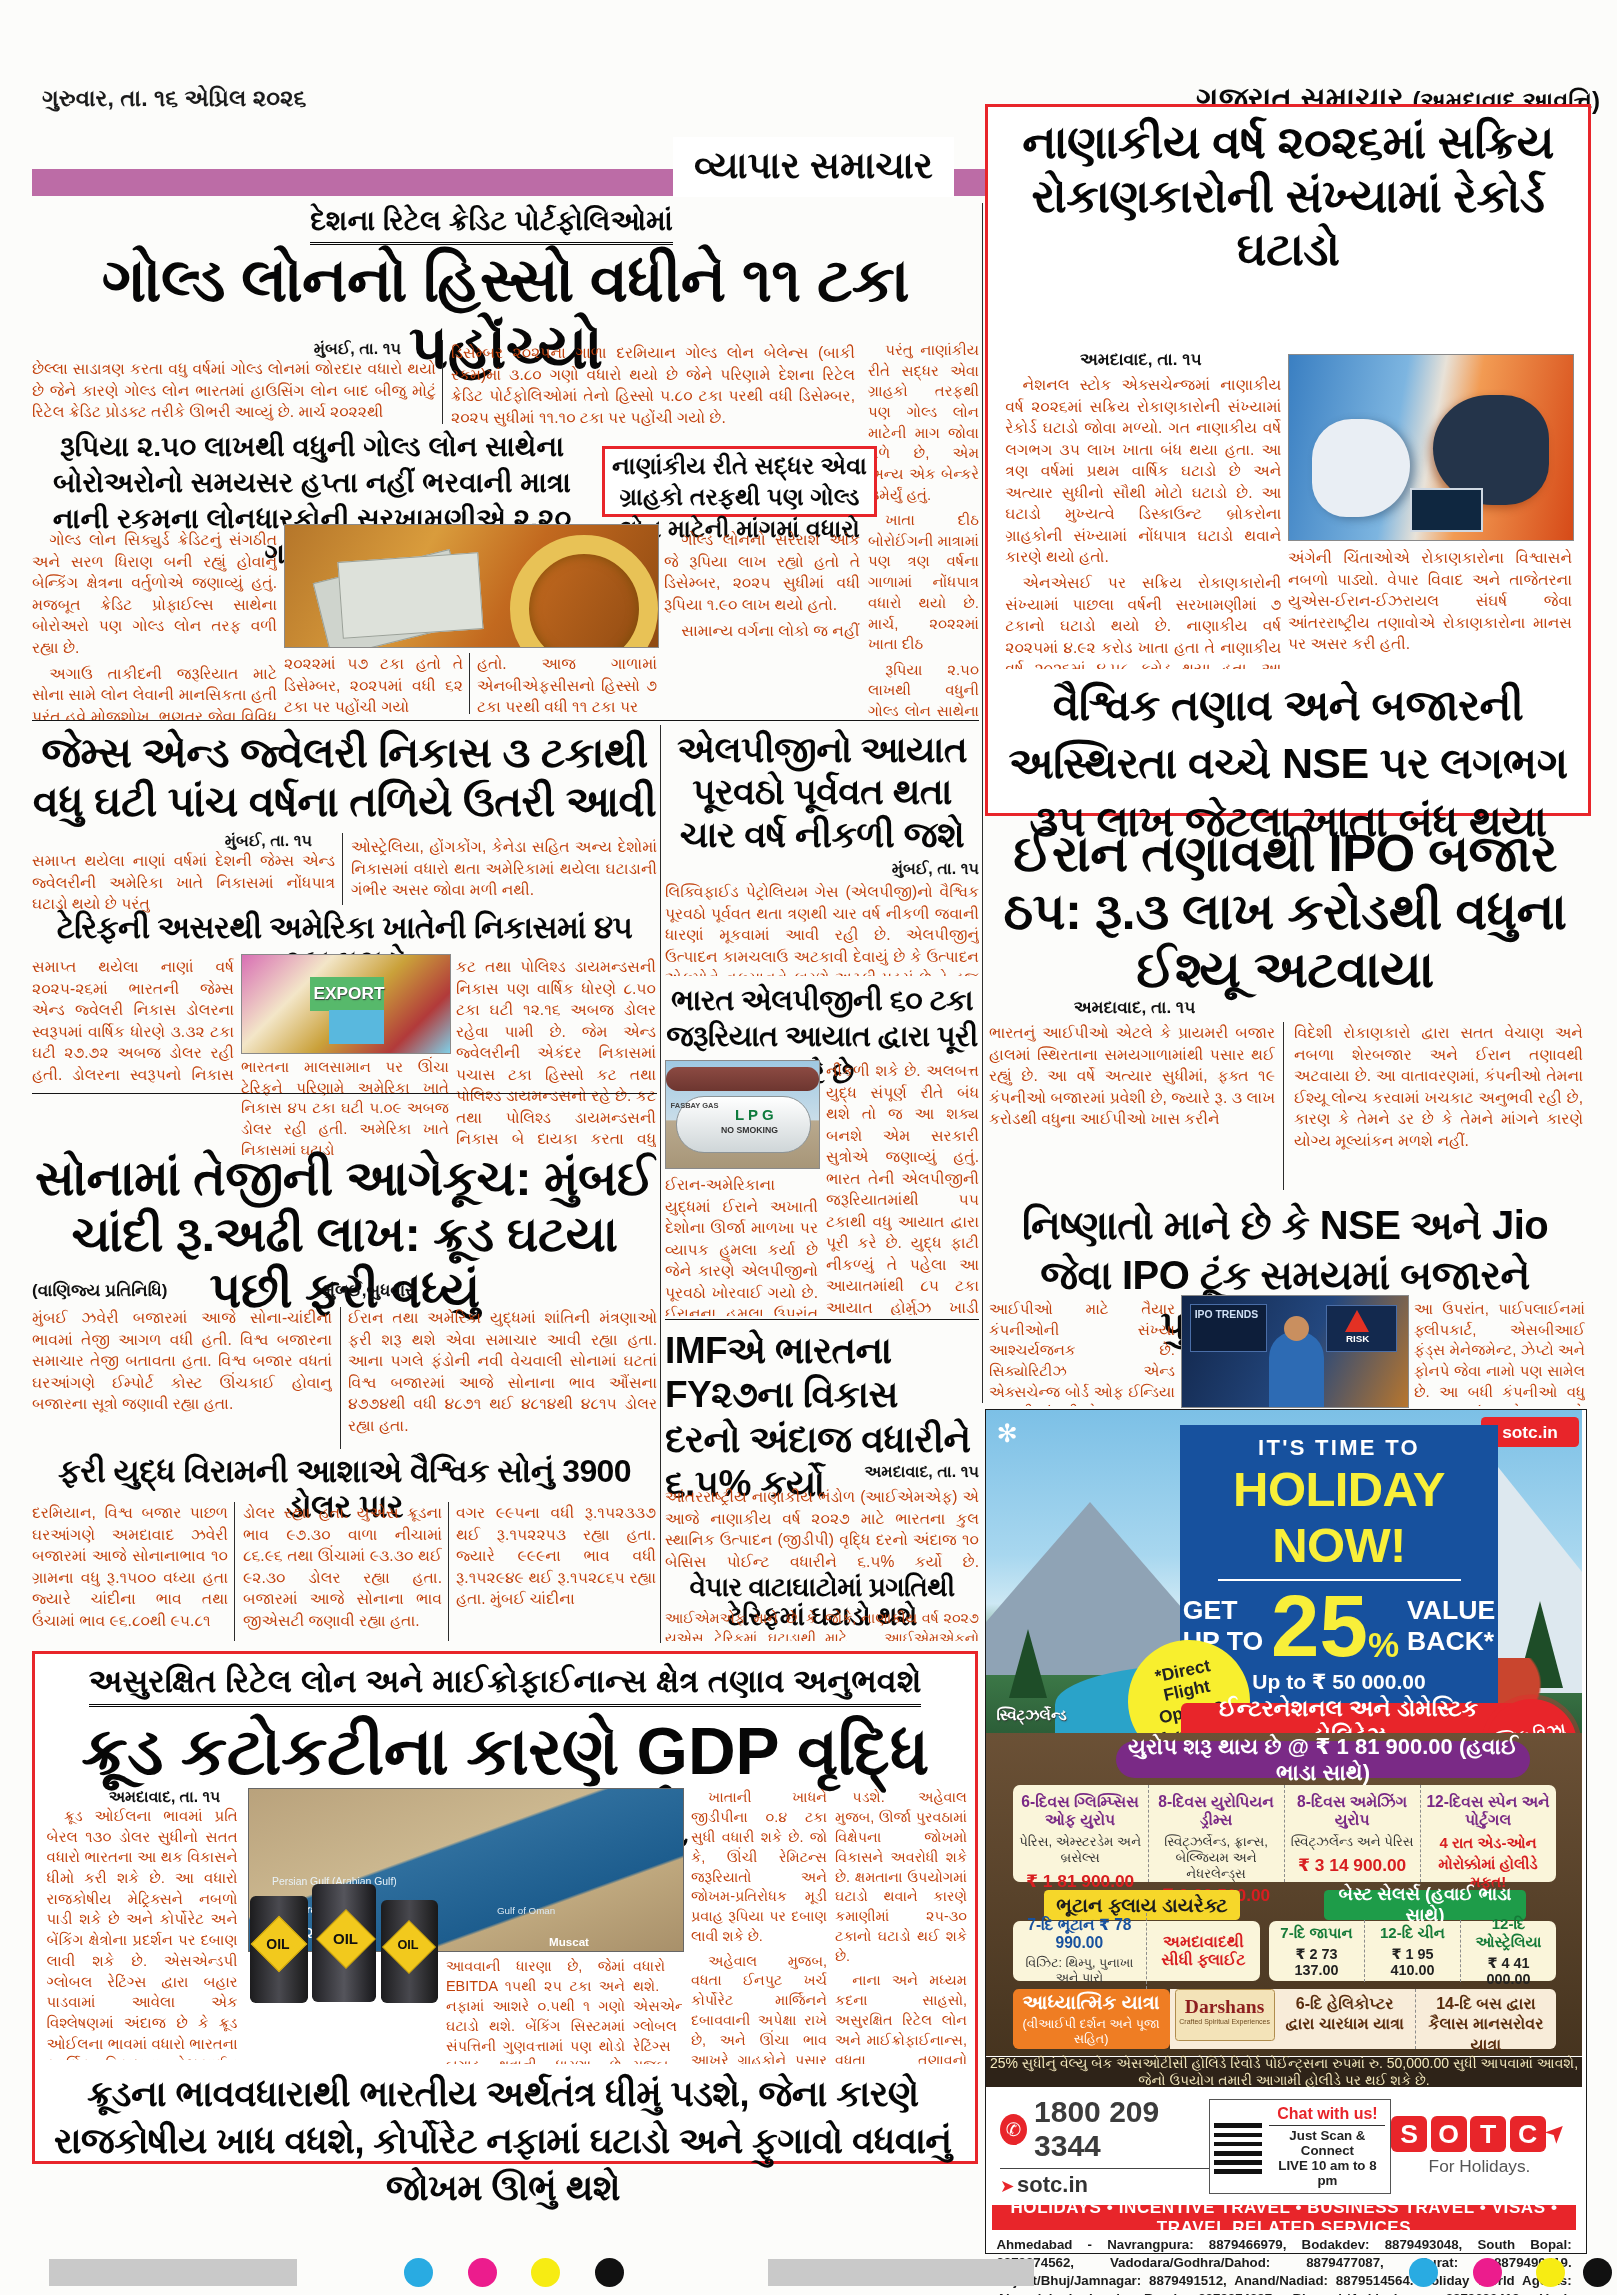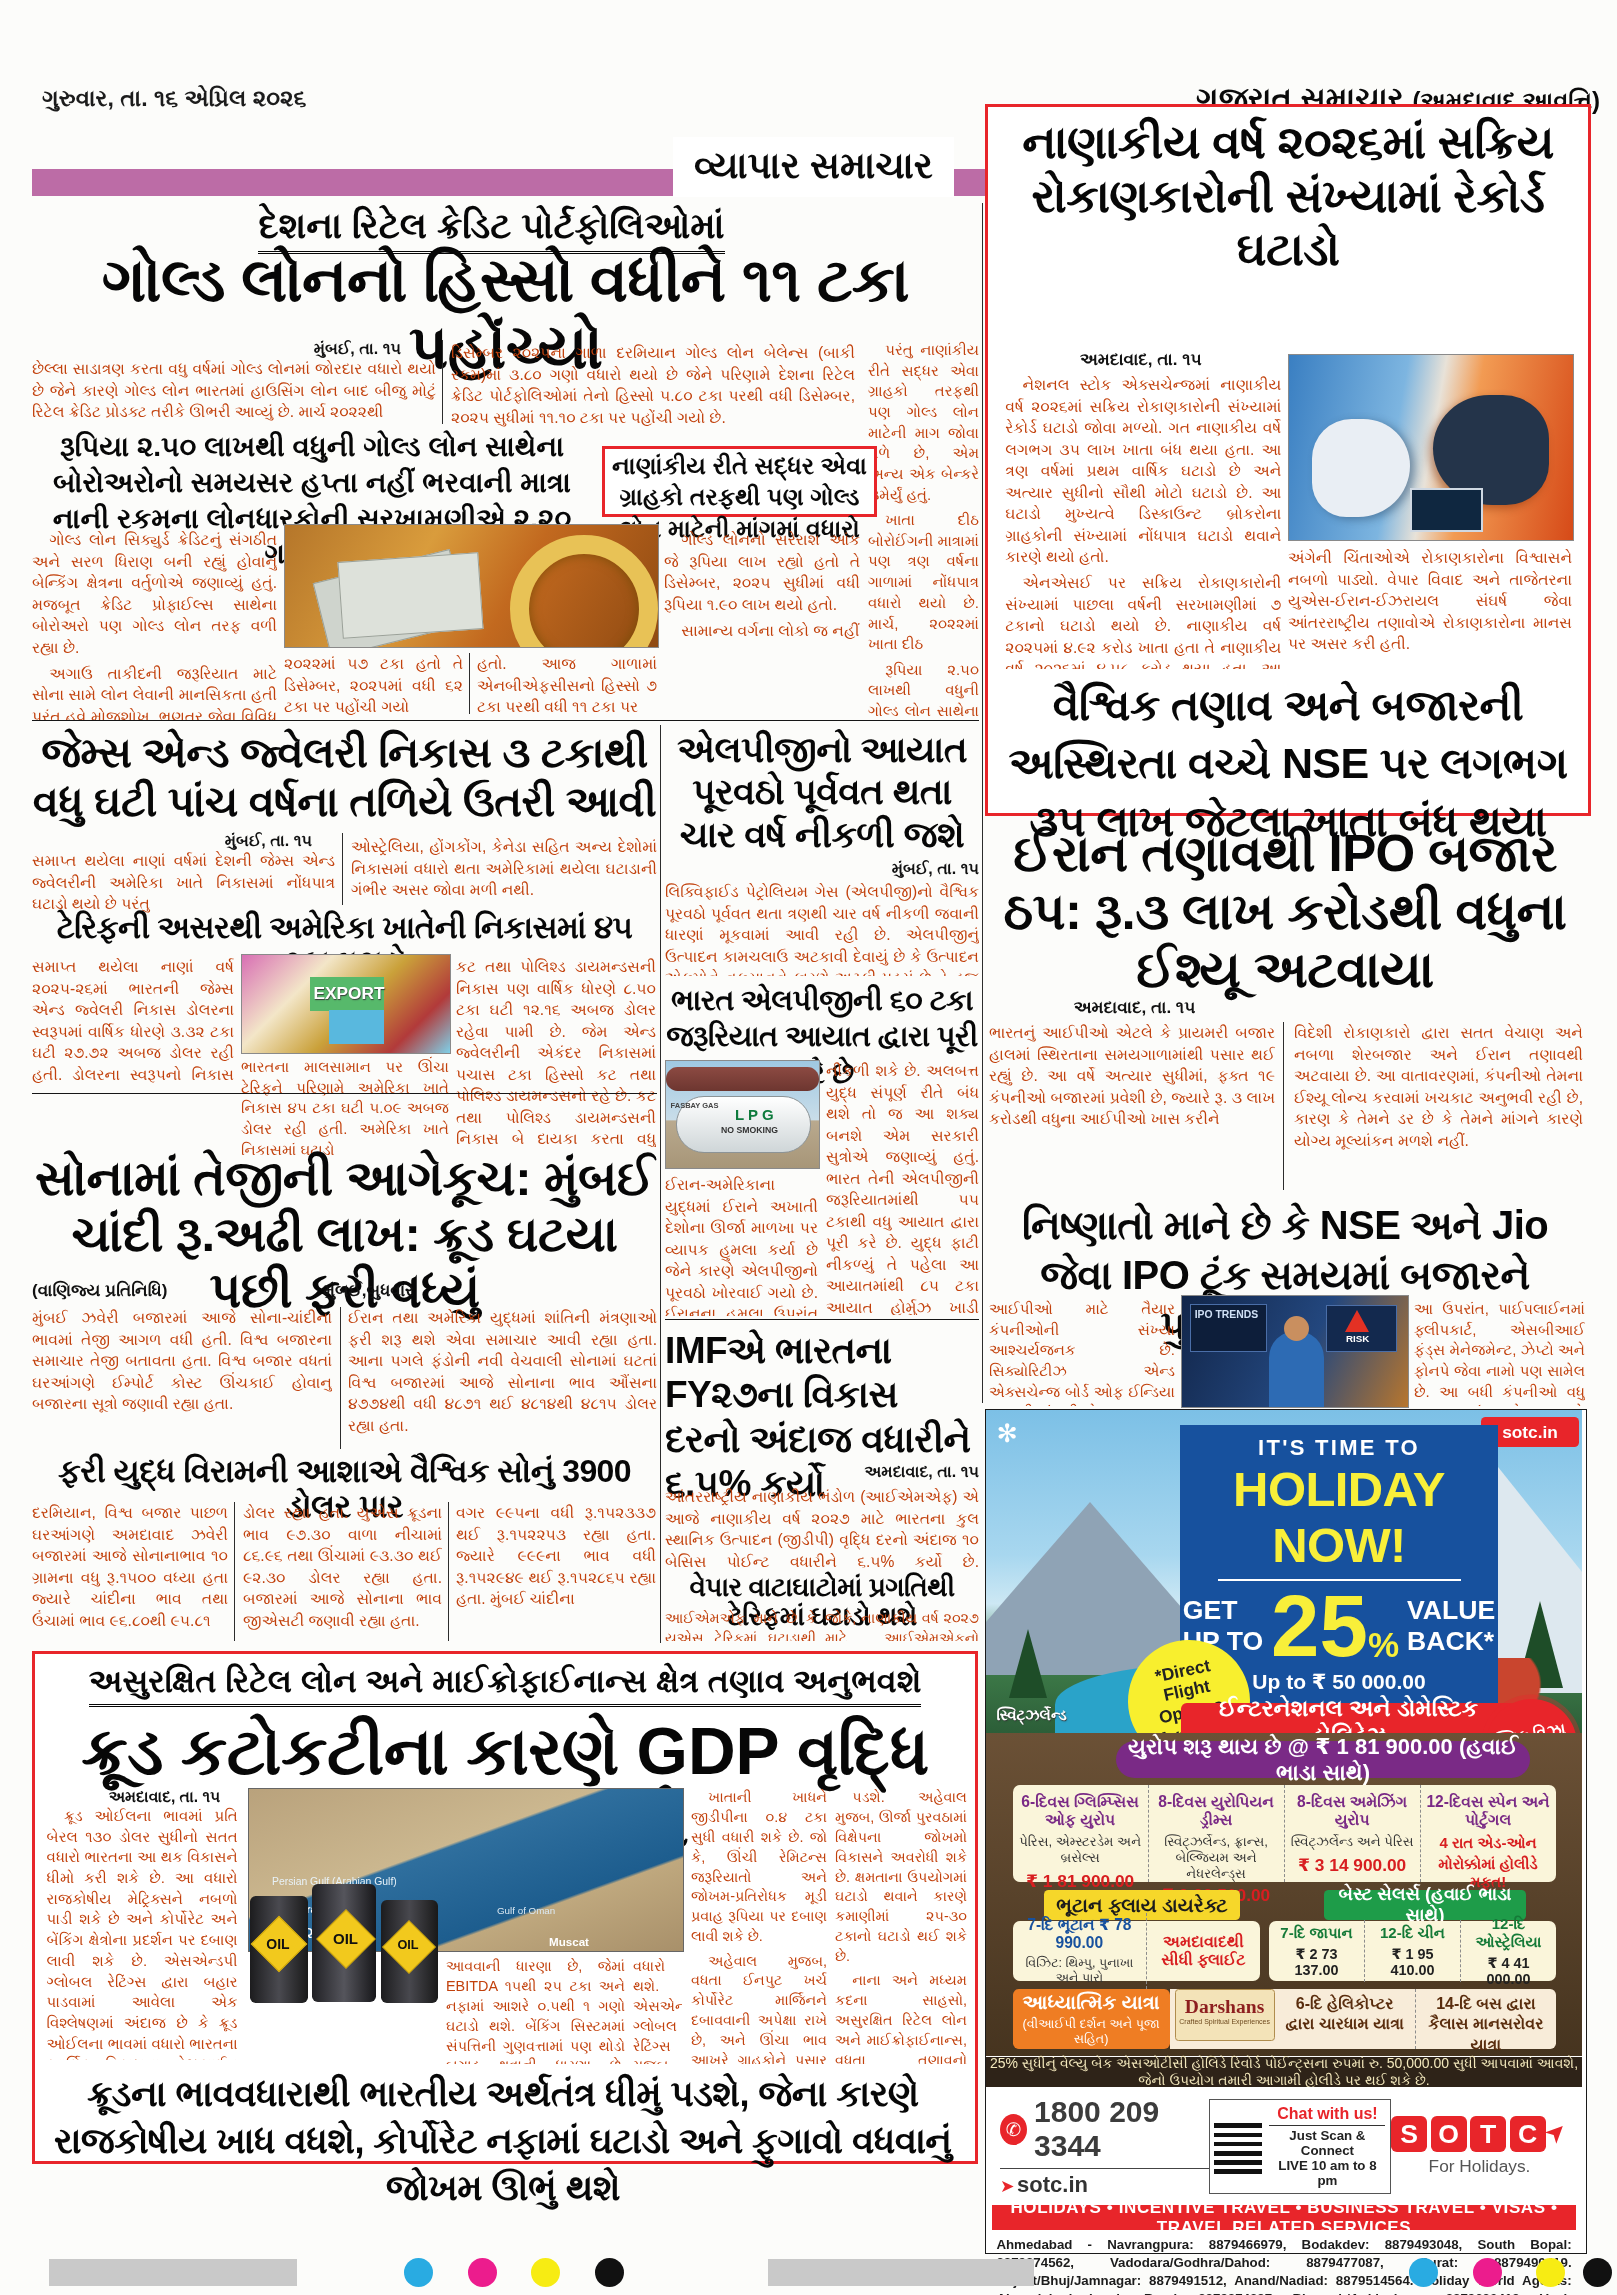--- a/index.html
+++ b/index.html
@@ -32,21 +32,21 @@
     <span style="font-size:24px;font-weight:700">(અમદાવાદ આવૃત્તિ) ૫</span>
   </div>
   <div class="abs pinkbar" style="left:32px;top:169px;width:1554px;height:26.6px"></div>
   <div class="abs ctr" style="left:673px;top:137px;width:271px;height:60px;background:#fff;border-left:5.8px solid #fff;border-right:5.8px solid #fff">
     <div style="font-size:37px;font-weight:900;color:#0a0a0a;margin-top:8px">વ્યાપાર સમાચાર</div>
   </div>
 </div>
 
 <div>
   <div class="abs ctr" style="left:191px;top:205px;width:601px">
-    <span class="kick" style="font-size:36px">દેશના રિટેલ ક્રેડિટ પોર્ટફોલિઓમાં</span>
+    <span class="kick" style="font-size:28px">દેશના રિટેલ ક્રેડિટ પોર્ટફોલિઓમાં</span>
   </div>
   <div class="abs ctr hl" style="left:32px;top:247px;width:947px;font-size:61px">ગોલ્ડ લોનનો હિસ્સો વધીને ૧૧ ટકા પહોંચ્યો</div>
   <div class="abs" style="left:32px;top:340px;width:404px">
     <div class="dateline" style="font-size:16px;text-align:right;padding-right:35px">મુંબઈ, તા. ૧૫</div>
     <div class="body just">છેલ્લા સાડાત્રણ કરતા વધુ વર્ષમાં ગોલ્ડ લોનમાં જોરદાર વધારો થયો છે જેને કારણે ગોલ્ડ લોન ભારતમાં હાઉસિંગ લોન બાદ બીજુ મોટું રિટેલ ક્રેડિટ પ્રોડક્ટ તરીકે ઊભરી આવ્યું છે. માર્ચ ૨૦૨૨થી</div>
   </div>
   <div class="vr" style="left:442px;top:340px;height:84px"></div>
   <div class="abs body just" style="left:451px;top:342px;width:404px">ડિસેમ્બર ૨૦૨૫ના ગાળા દરમિયાન ગોલ્ડ લોન બેલેન્સ (બાકી રકમ)માં ૩.૮૦ ગણો વધારો થયો છે જેને પરિણામે દેશના રિટેલ ક્રેડિટ પોર્ટફોલિઓમાં તેનો હિસ્સો ૫.૮૦ ટકા પરથી વધી ડિસેમ્બર, ૨૦૨૫ સુધીમાં ૧૧.૧૦ ટકા પર પહોંચી ગયો છે.</div>
   <div class="abs body just" style="left:868px;top:340px;width:111px;height:378px;font-size:15px;overflow:hidden">
       <p>પરંતુ નાણાંકીય રીતે સદ્ધર એવા ગ્રાહકો તરફથી પણ ગોલ્ડ લોન માટેની માગ જોવા મળે છે, એમ અન્ય એક બેન્કરે ઉમેર્યું હતું.</p>

